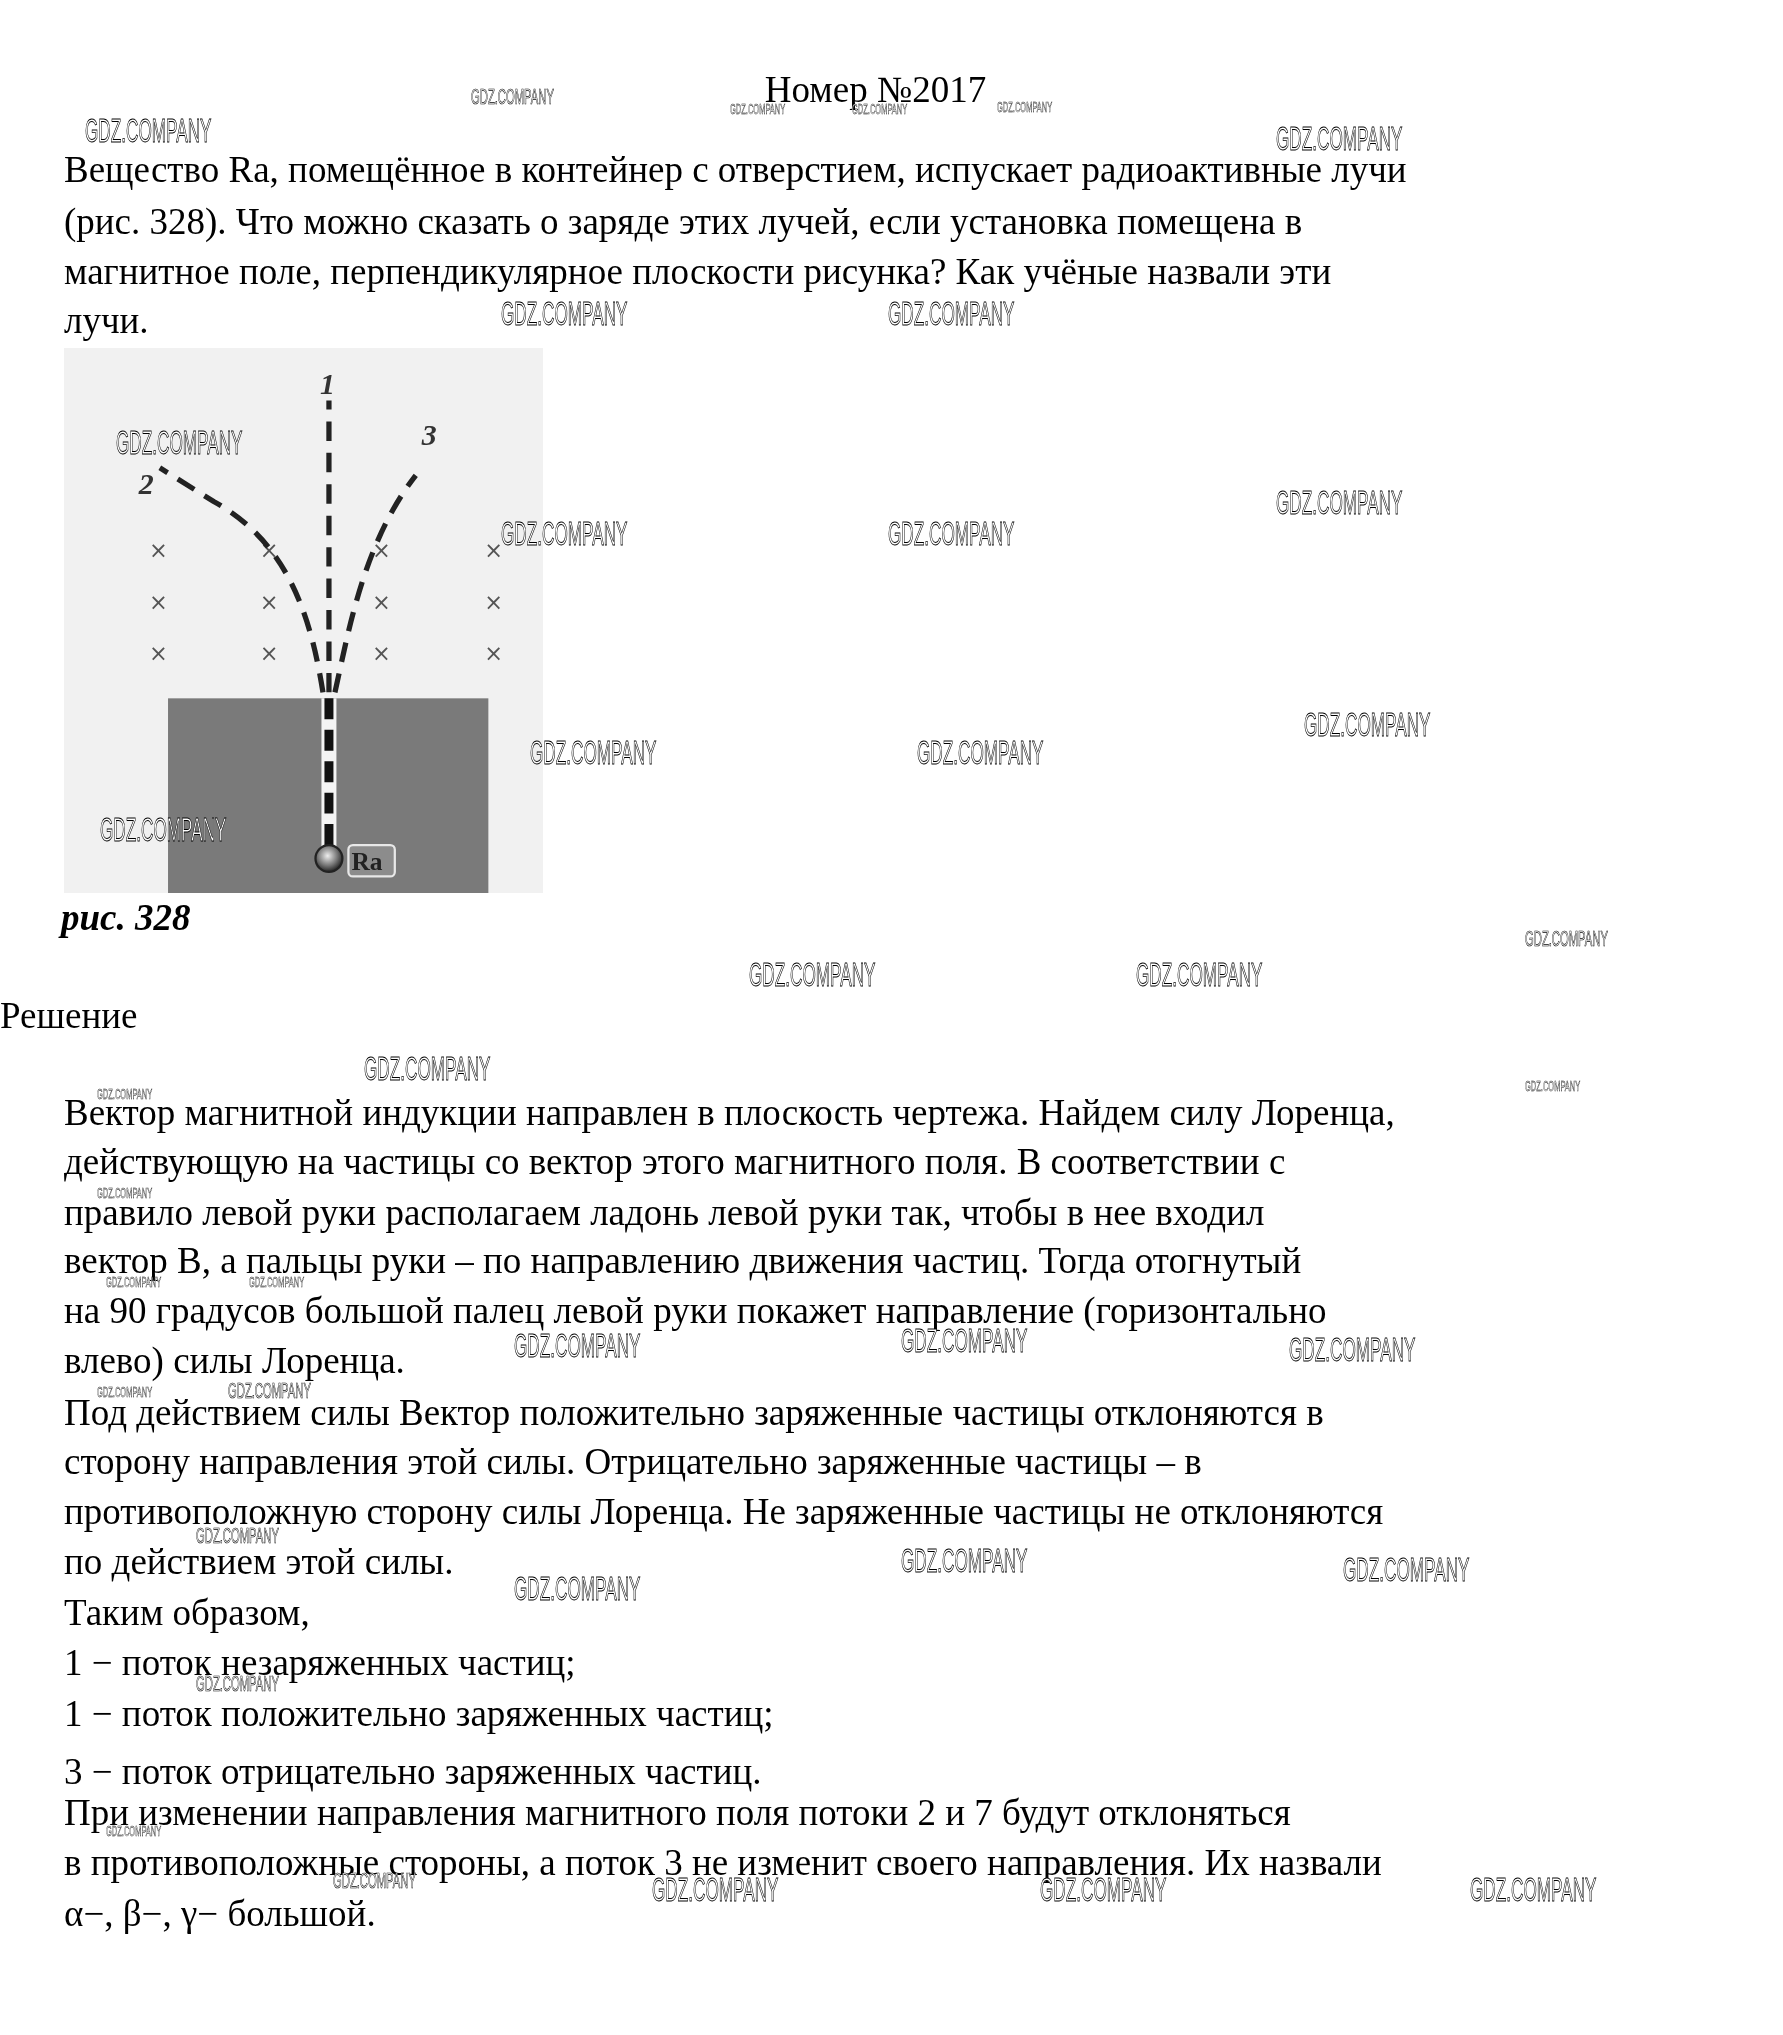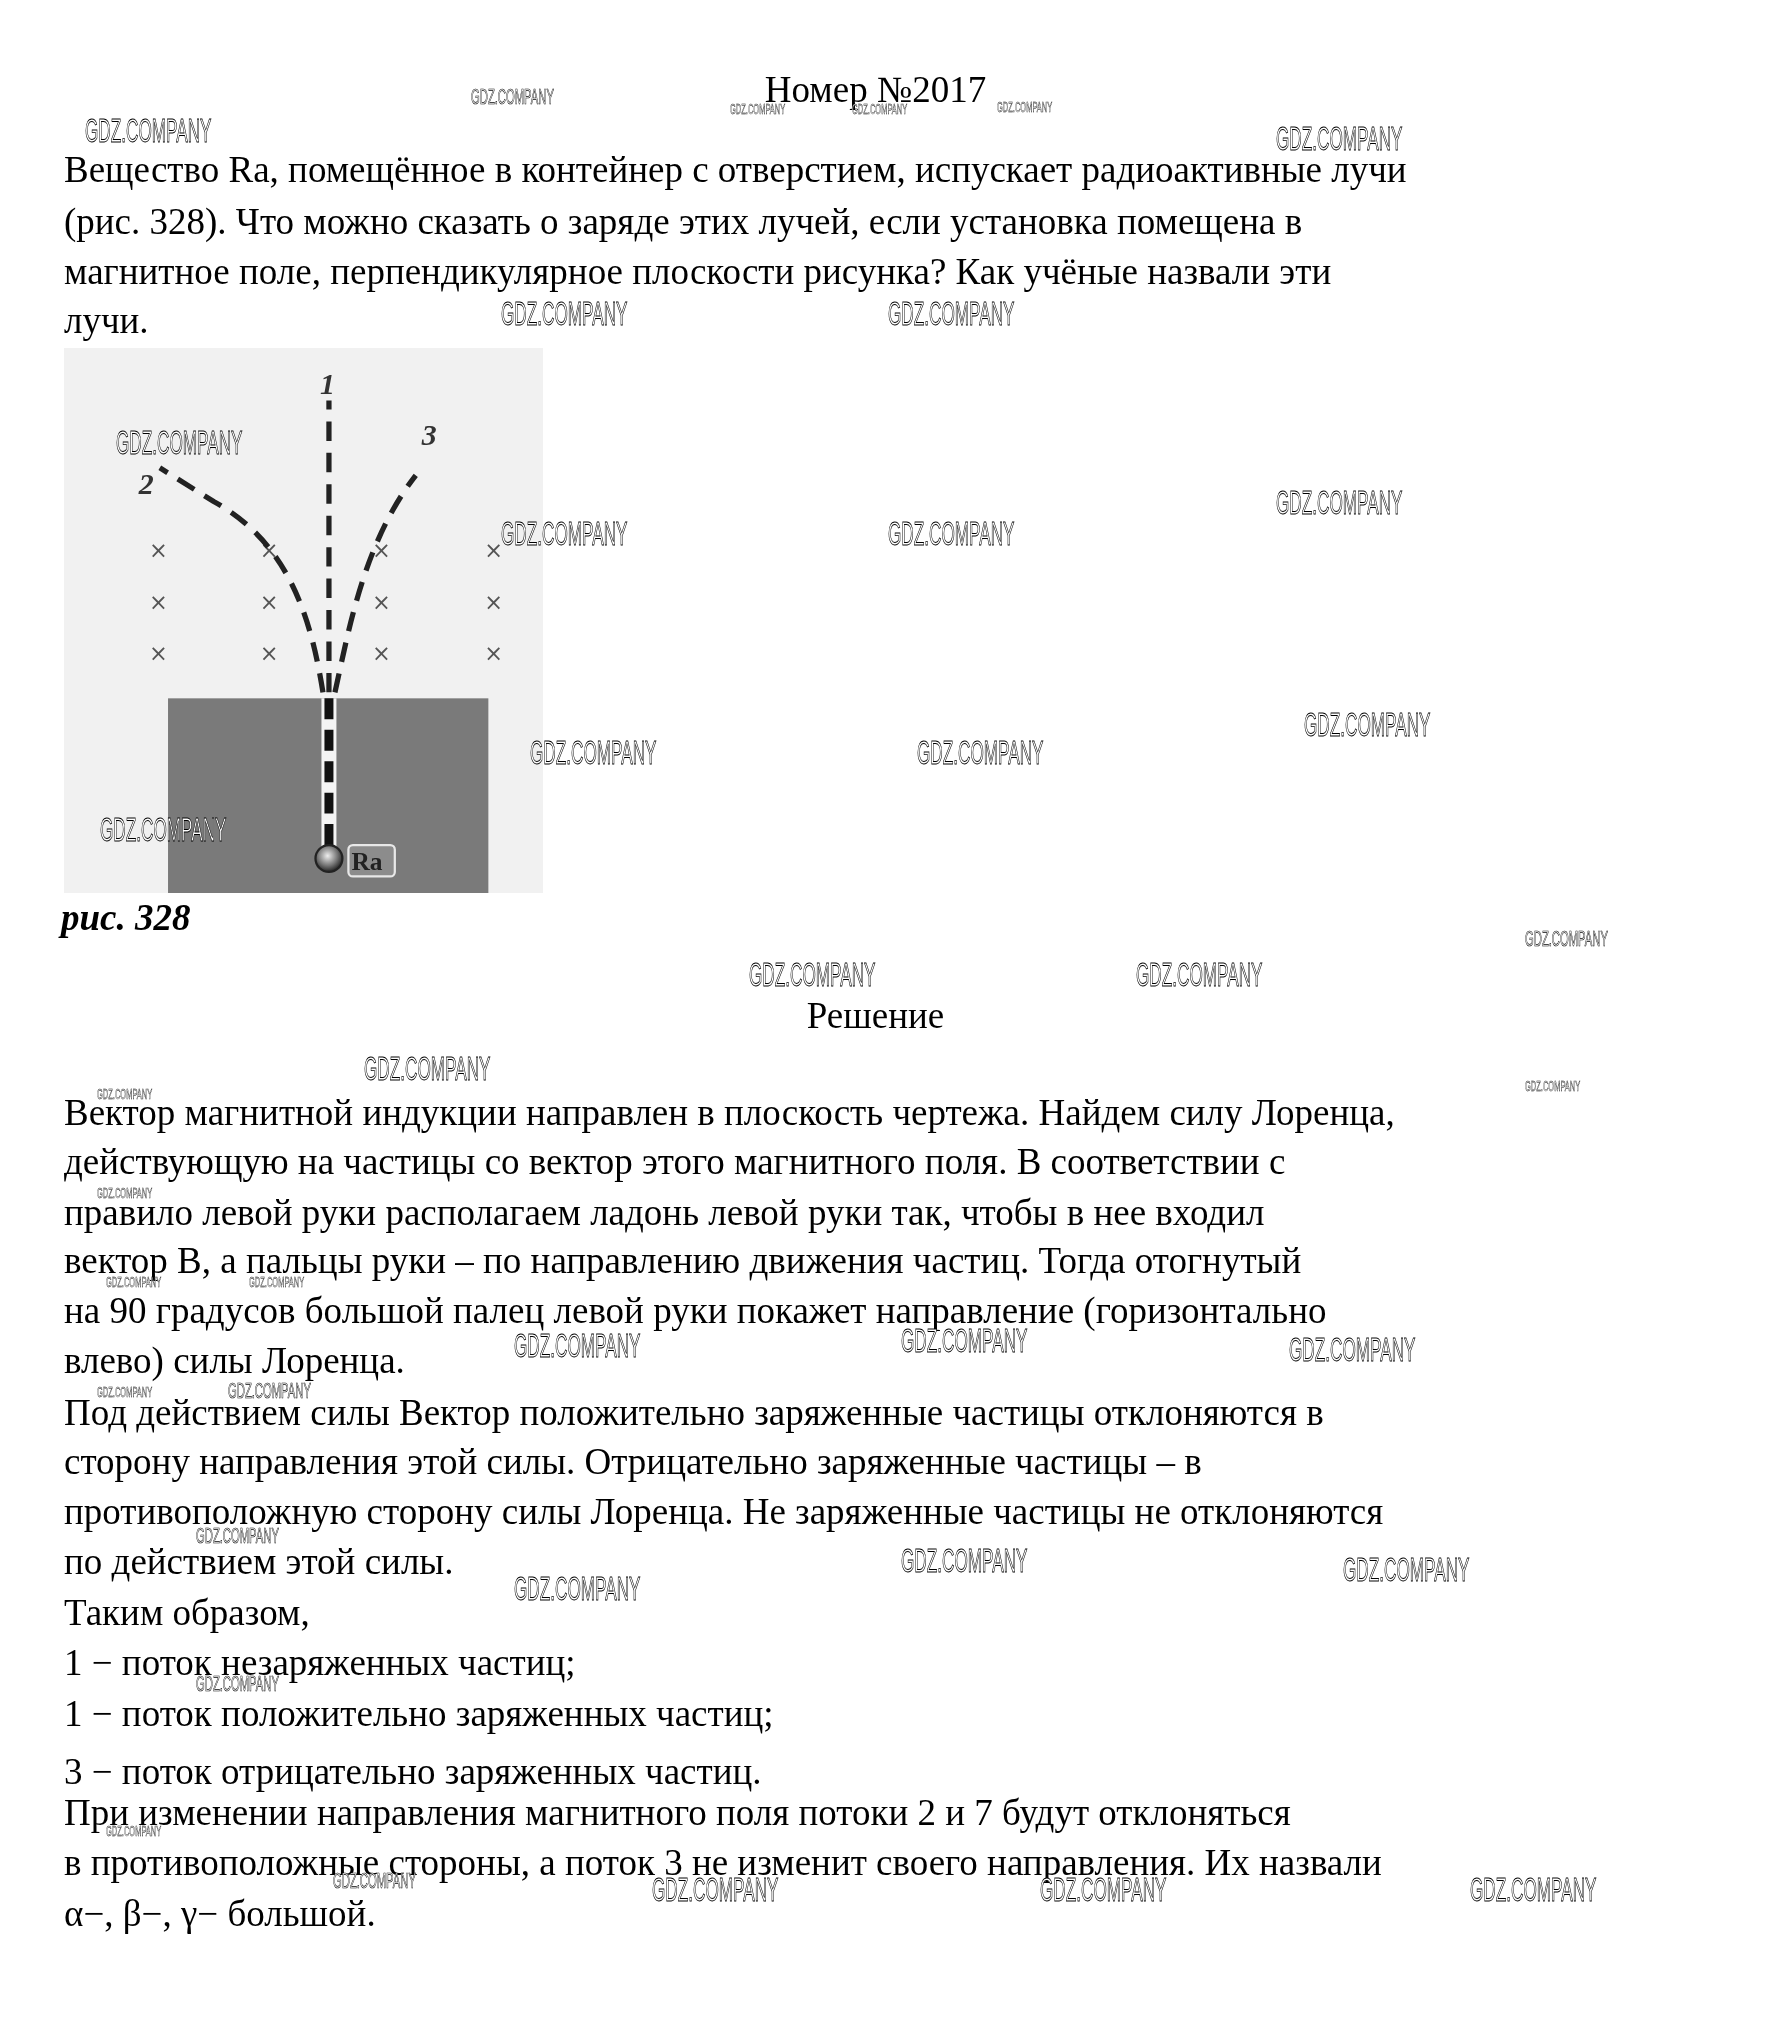--- a/index.html
+++ b/index.html
@@ -3,21 +3,21 @@
   <meta charset="utf-8">
   <style>
     html, body { margin: 0; padding: 0; background: #ffffff; }
     body { width: 1784px; height: 2035px; position: relative; overflow: hidden;
            font-family: "Liberation Serif", "DejaVu Serif", serif; color: #000; }
     .page-title { position: absolute; left: 0; width: 1751px; top: 67px; text-align: center;
                   font-size: 37px; line-height: 45px; }
     .line { position: absolute; left: 64px; font-size: 37px; line-height: 45px; white-space: nowrap; }
     .figure { position: absolute; left: 64px; top: 348px; width: 479px; height: 545px; }
     .caption { position: absolute; left: 61px; top: 895px; font-size: 37px; font-weight: bold; font-style: italic; line-height: 45px; }
-    .section-title { position: absolute; left: 0; width: 1751px; top: 993px; text-align: center; font-size: 37px; line-height: 45px; }
+    .section-title { position: absolute; left: 0; width: 1751px; top: 993px; font-size: 37px; line-height: 45px; }
     .wm { position: absolute; font-family: "Liberation Sans", "DejaVu Sans", sans-serif; font-weight: normal;
           color: #fff; -webkit-text-stroke: 1.2px #000; white-space: nowrap; transform-origin: 0 0;
           letter-spacing: 0; }
     .wm.md { font-size: 33px; transform: scaleX(0.52); -webkit-text-stroke: 0.9px #000; }
     .wm.sm { font-size: 22.5px; transform: scaleX(0.5); -webkit-text-stroke: 0.7px #000; }
     .wm.xs { font-size: 15px; transform: scaleX(0.5); -webkit-text-stroke: 0.5px #000; }
   </style>
 </head>
 <body>
 

